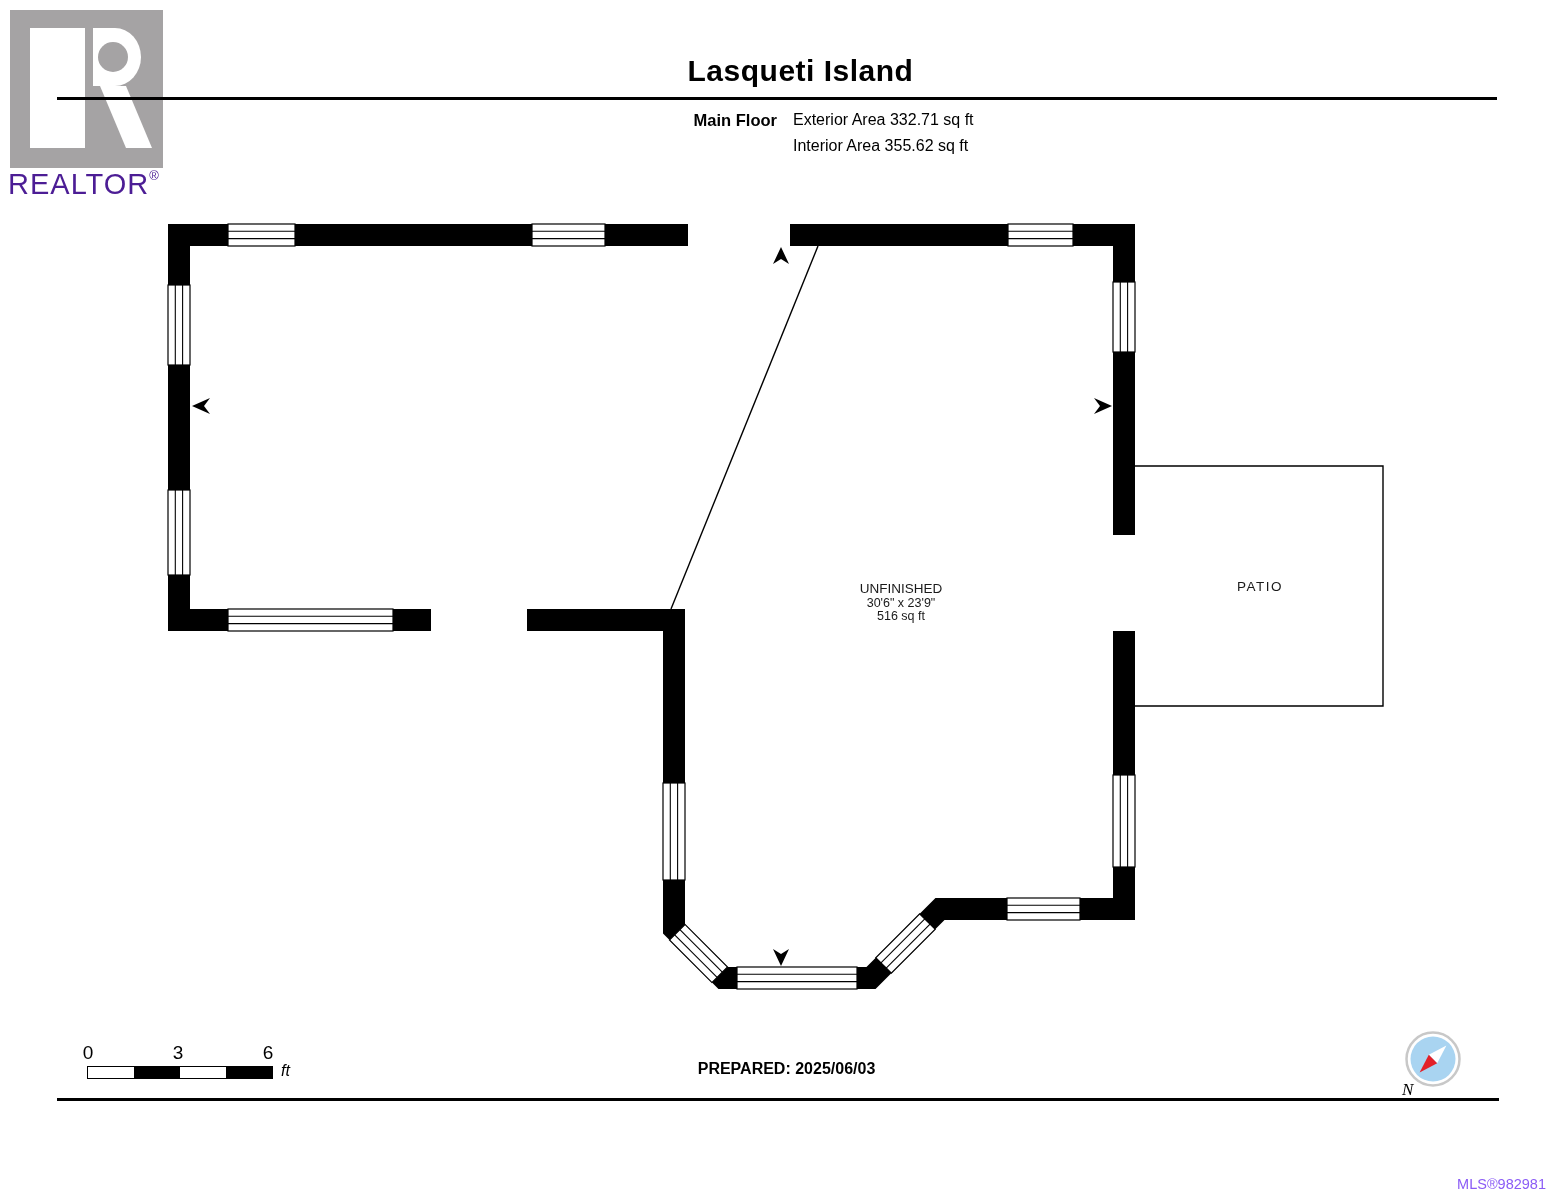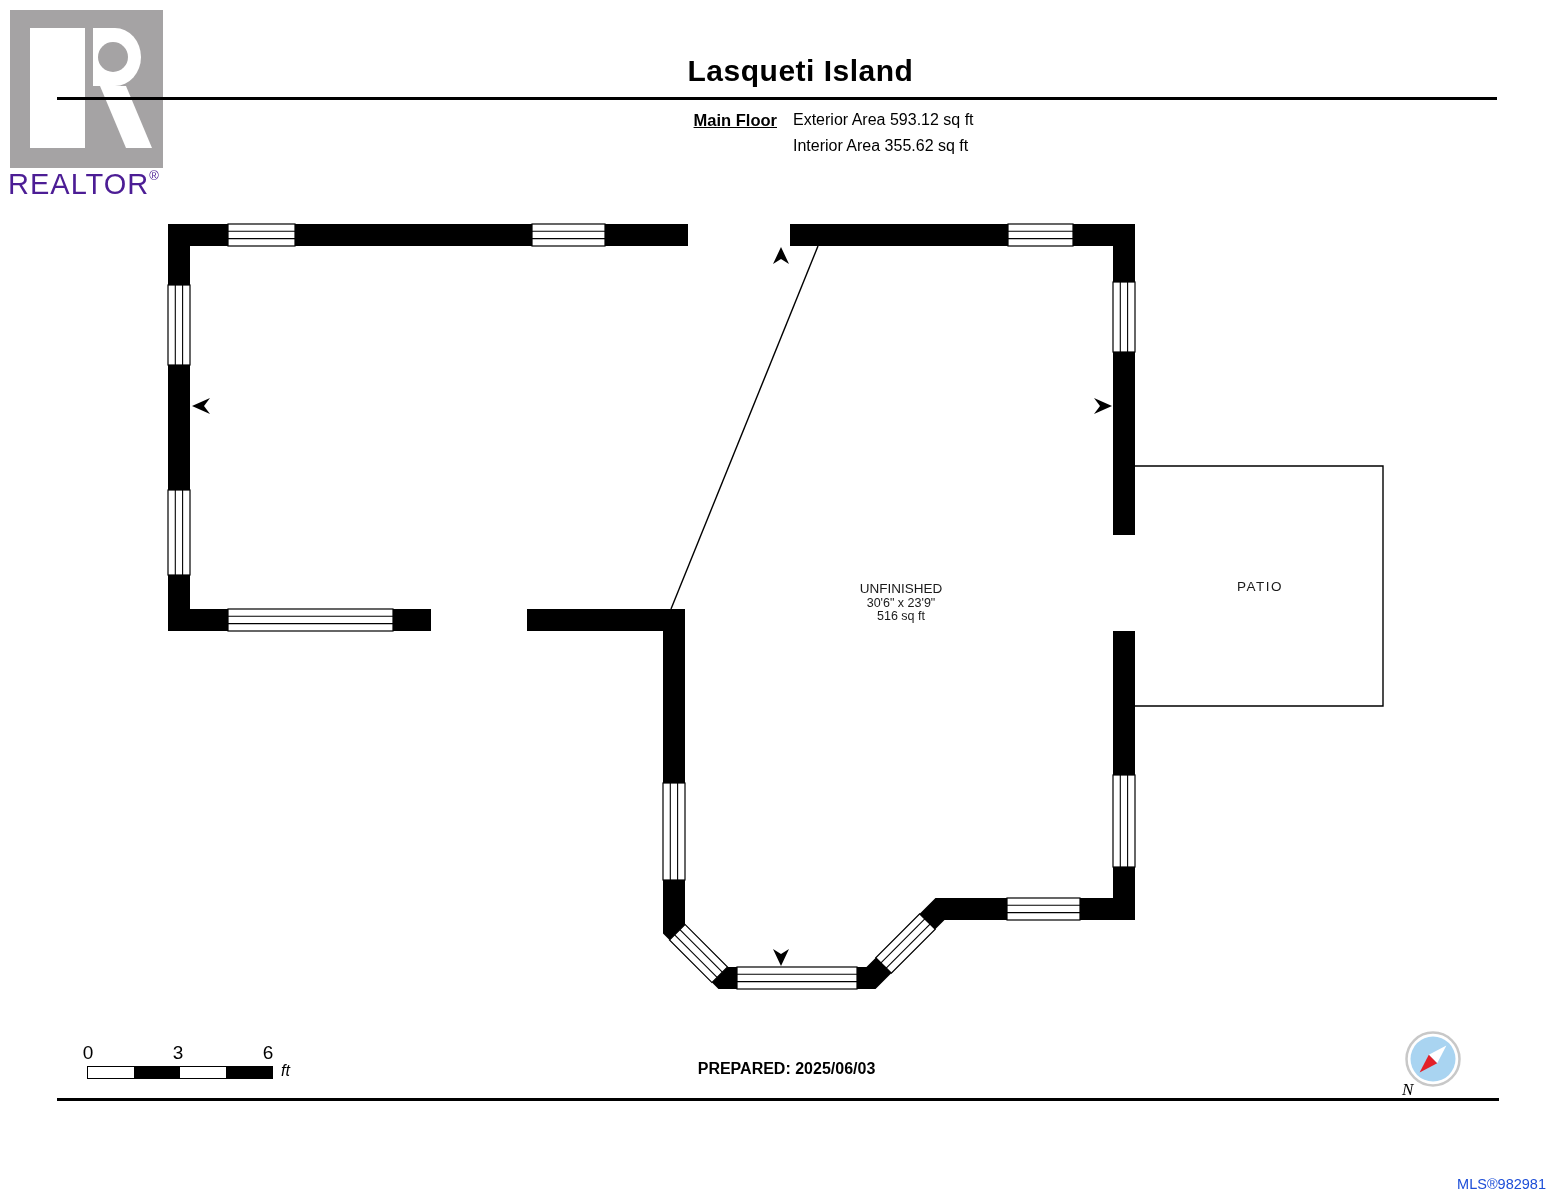--- a/index.html
+++ b/index.html
@@ -8,21 +8,21 @@
 
   
   .logo-svg{position:absolute;left:10px;top:10px;}
   .wordmark{position:absolute;left:8px;top:168px;font-size:29px;letter-spacing:1px;
             color:#4c1d95;font-weight:400;}
   .wordmark .reg{font-size:13px;vertical-align:14px;letter-spacing:0;}
   .page-title{position:absolute;left:0;right:0;top:54px;text-align:center;
               font-size:30px;font-weight:bold;letter-spacing:.5px;padding-left:48px;}
   .title-rule{position:absolute;left:57px;top:97px;width:1440px;height:3px;background:#000;}
   .floor-label{position:absolute;left:0;top:111px;width:777px;text-align:right;
-               font-size:16.5px;font-weight:bold;text-decoration:underline;}
+               font-size:16.5px;font-weight:bold;}
   .area-line1{position:absolute;left:793px;top:111px;font-size:16px;}
   .area-line2{position:absolute;left:793px;top:137px;font-size:16px;}
 
   
   .plan{position:absolute;left:0;top:0;}
   .wall{fill:#000;stroke:none;}
   .wallline{fill:none;stroke:#000;stroke-width:22;stroke-linejoin:miter;stroke-linecap:butt;}
   .win-rect{fill:#fff;stroke:#000;stroke-width:1.2;}
   .win-line{stroke:#000;stroke-width:1.1;}
   .thin{fill:none;stroke:#000;stroke-width:1.4;}
@@ -44,40 +44,40 @@
             font-size:16px;font-weight:bold;margin-left:20px;}
 
   
   .compass-svg{position:absolute;left:1398px;top:1024px;}
   .north{position:absolute;left:1402px;top:1080px;font-size:17px;font-style:italic;
          font-family:"Liberation Serif", serif;}
 
   
   .footer-rule{position:absolute;left:57px;top:1098px;width:1442px;height:3px;background:#000;}
   .disclaimer{position:absolute;left:62px;top:1111px;font-size:14.5px;color:#0d0d0d;}
-  .mls{position:absolute;right:7px;top:1176px;font-size:14.5px;color:#1d4ed8;}
+  .mls{position:absolute;right:7px;top:1176px;font-size:14.5px;color:#8b5cf6;}
 </style>
 </head>
 <body>
 
 <div class="page">
 
   <svg class="logo-svg" width="153" height="158" viewBox="0 0 153 158">
     <rect x="0" y="0" width="153" height="158" fill="#a5a3a4"></rect>
     <rect x="20" y="18" width="55" height="120" fill="#fff"></rect>
     <path d="M83,18 h22 a26,29 0 0 1 0,58 h-22 Z" fill="#fff"></path>
     <circle cx="103" cy="47" r="15" fill="#a5a3a4"></circle>
     <polygon points="90,76 116,76 142,138 116,138" fill="#fff"></polygon>
   </svg>
   <div class="wordmark"><span>REALTOR</span><span class="reg">®</span></div>
 
   <div class="page-title">Lasqueti Island</div>
   <div class="title-rule"></div>
   <div class="floor-label">Main Floor</div>
-  <div class="area-line1">Exterior Area 593.12 sq ft</div>
+  <div class="area-line1">Exterior Area 332.71 sq ft</div>
   <div class="area-line2">Interior Area 355.62 sq ft</div>
 
   <svg class="plan" width="1553" height="1200" viewBox="0 0 1553 1200">
 
     <g>
       <path class="thin" d="M1135,466 H1383 V706 H1135"></path>
     </g>
 
     <g>
       <rect class="wall" x="168" y="224" width="520" height="22"></rect>

